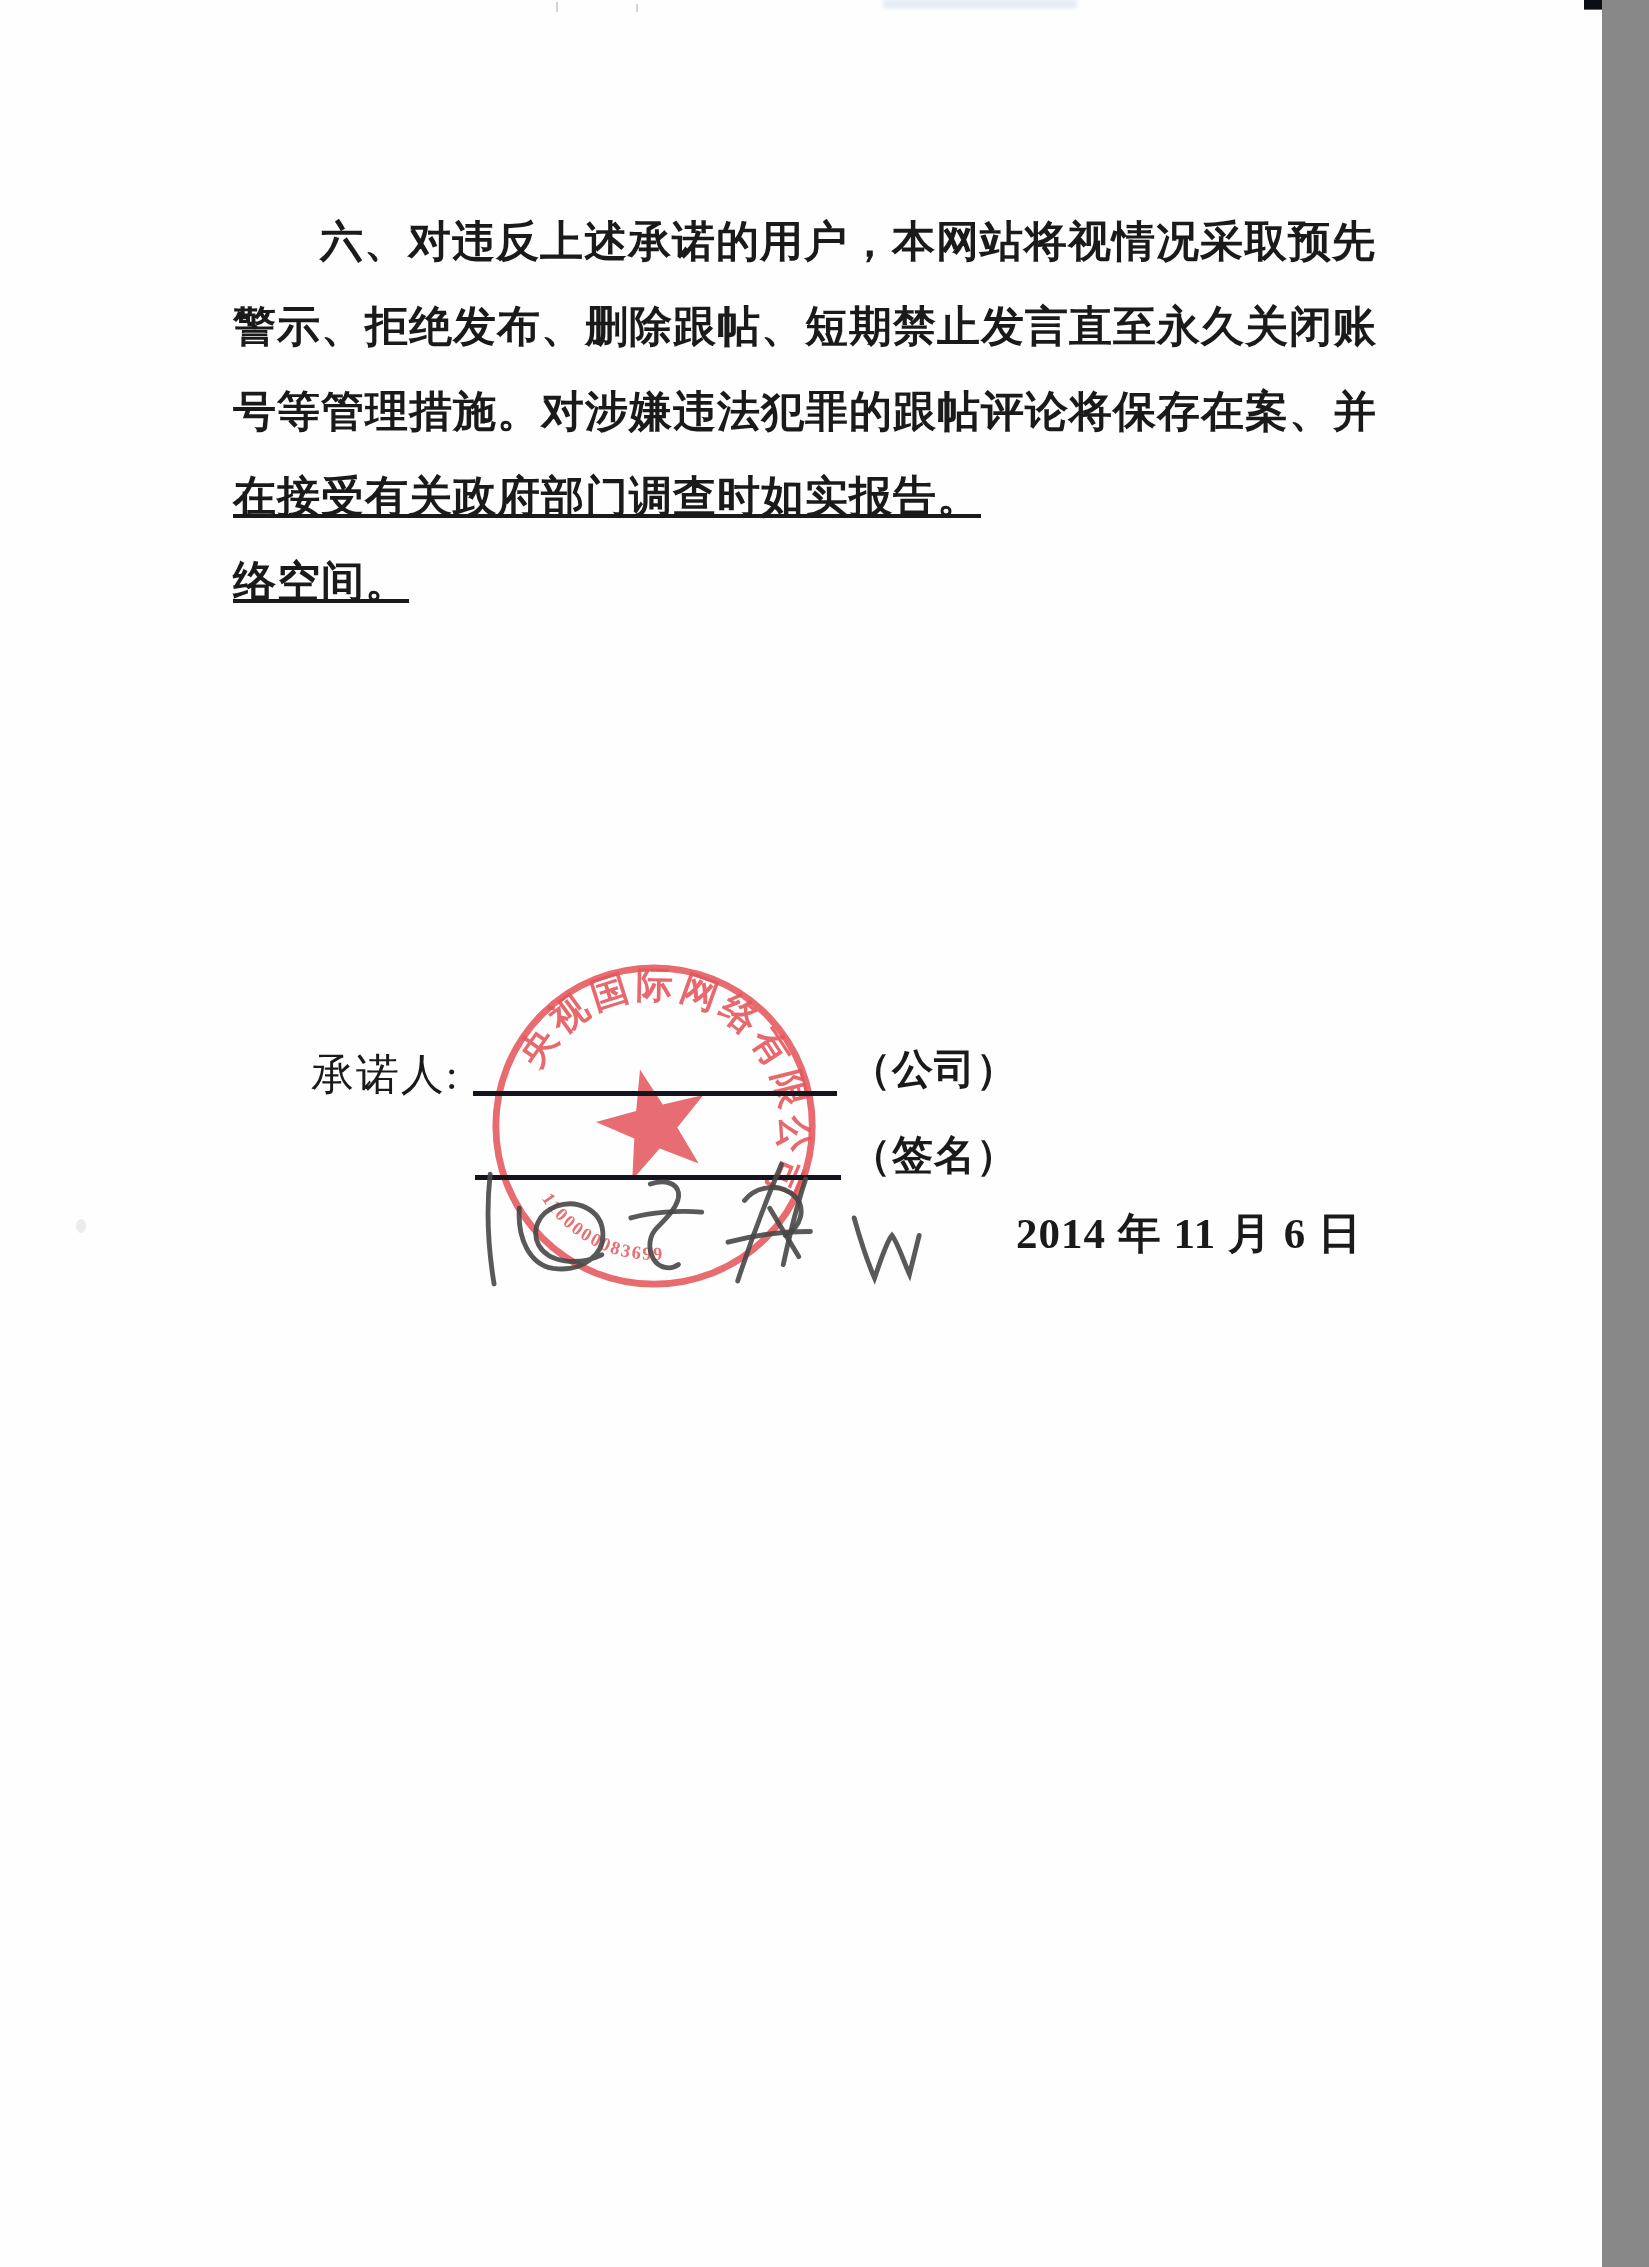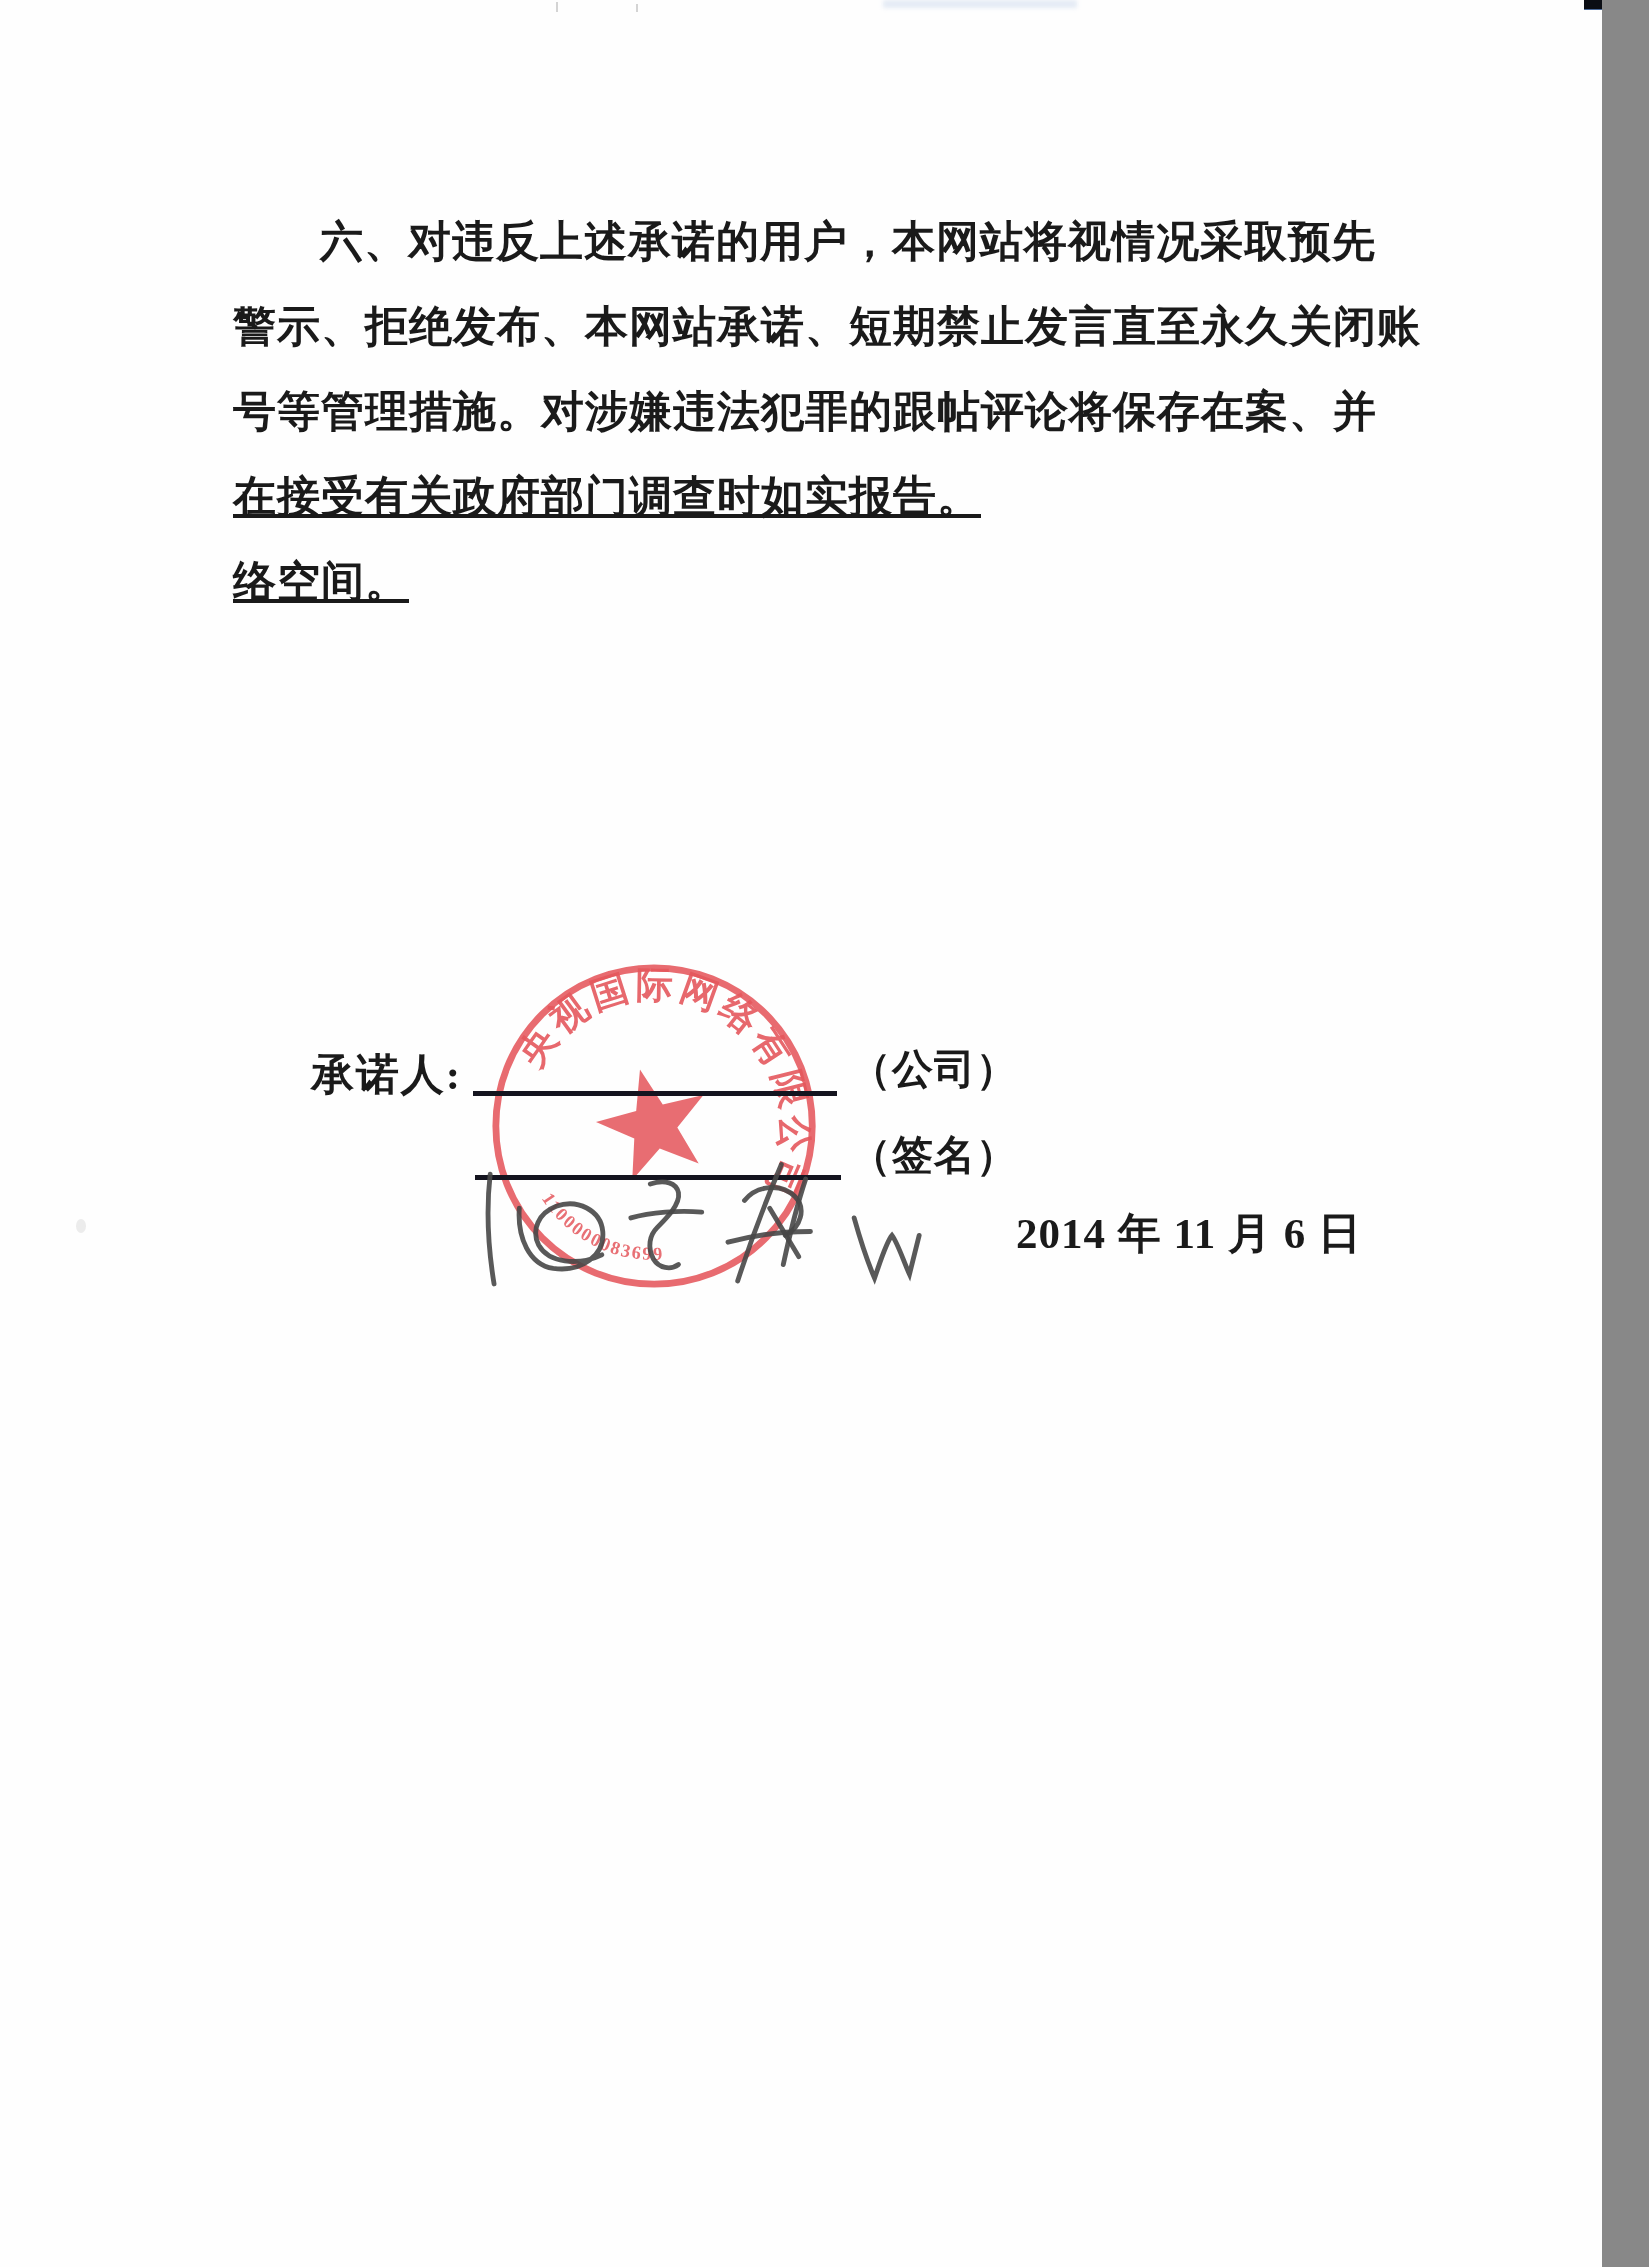--- a/index.html
+++ b/index.html
@@ -20,21 +20,21 @@
     font-size:43px;font-weight:600;
     letter-spacing:1px;
     text-align:justify;text-align-last:justify;
     white-space:nowrap;
   }
   .doc-line.indent{text-indent:87px;}
   .doc-line.last{text-align-last:left;text-decoration:underline;}
   
   .sig-label{
     position:absolute;left:311px;top:1046px;
-    font-size:43px;font-weight:700;letter-spacing:1.9px;
+    font-size:43px;font-weight:400;letter-spacing:1.9px;
   }
   .sig-line{
     position:absolute;height:4.9px;background:#14141f;z-index:4;
   }
   .sig-line.line-a{left:473px;top:1091px;width:364px;}
   .sig-line.line-b{left:475px;top:1175px;width:366px;}
   .sig-suffix{
     position:absolute;font-size:41px;font-weight:600;letter-spacing:1px;
   }
   .suffix-company{left:850px;top:1042px;text-align:right;}
@@ -74,21 +74,21 @@
 <div class="page">
 
   <div class="artifact artifact-corner"></div>
   <div class="artifact artifact-smudge"></div>
   <div class="artifact artifact-tick1"></div>
   <div class="artifact artifact-tick2"></div>
   <div class="artifact artifact-dot"></div>
 
   <div class="text-block">
     <div class="doc-line indent">六、对违反上述承诺的用户，本网站将视情况采取预先</div>
-    <div class="doc-line">警示、拒绝发布、本网站承诺、短期禁止发言直至永久关闭账</div>
+    <div class="doc-line">警示、拒绝发布、删除跟帖、短期禁止发言直至永久关闭账</div>
     <div class="doc-line">号等管理措施。对涉嫌违法犯罪的跟帖评论将保存在案、并</div>
     <div class="doc-line last">在接受有关政府部门调查时如实报告。</div>
     <div class="doc-line last">络空间。</div>
   </div>
 
   <div class="sig-label">承诺人:</div>
   <div class="sig-line line-a"></div>
   <div class="sig-line line-b"></div>
   <div class="sig-suffix suffix-company">（公司）</div>
   <div class="sig-suffix suffix-sign">（签名）</div>

